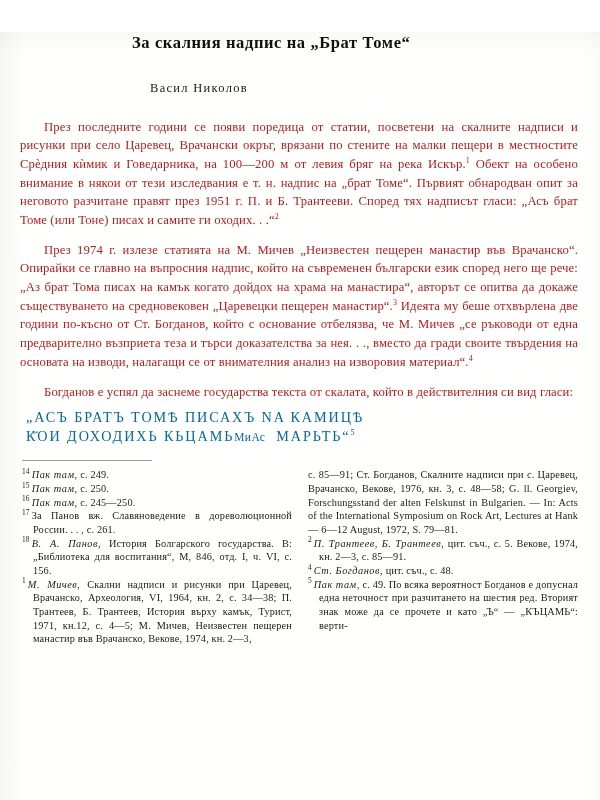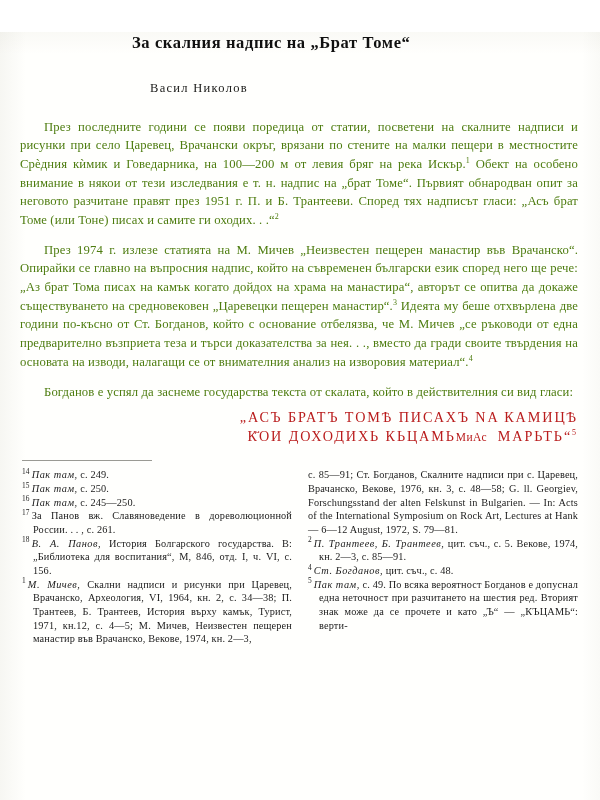--- a/index.html
+++ b/index.html
@@ -73,21 +73,21 @@
     padding: 0 8px 0 6px;
   }
   p.para {
     margin: 0 0 0 0;
     text-align: justify;
     text-align-last: left;
     font-size: 12.7px;
     line-height: 1.47;
     letter-spacing: 0.12px;
     text-indent: 24px;
-    color: #4d7c0f;
+    color: #b91c1c;
     hyphens: auto;
   }
   p.para + p.para {
     margin-top: 11px;
   }
   sup {
     font-size: 8px;
     vertical-align: super;
     line-height: 0;
   }
@@ -95,23 +95,22 @@
   
   .inscription {
     margin-top: 7px;
     padding-left: 6px;
   }
   .insc-line {
     font-family: "Liberation Serif", "DejaVu Serif", serif;
     font-size: 14.2px;
     letter-spacing: 1.9px;
     line-height: 1.34;
-    color: #b91c1c;
+    color: #0369a1;
     white-space: nowrap;
-    text-align: right;
   }
   .insc-line .sm {
     font-size: 11.5px;
     letter-spacing: 0.4px;
   }
 
   
   .fn-rule {
     margin: 14px 0 0 8px;
     width: 130px;

